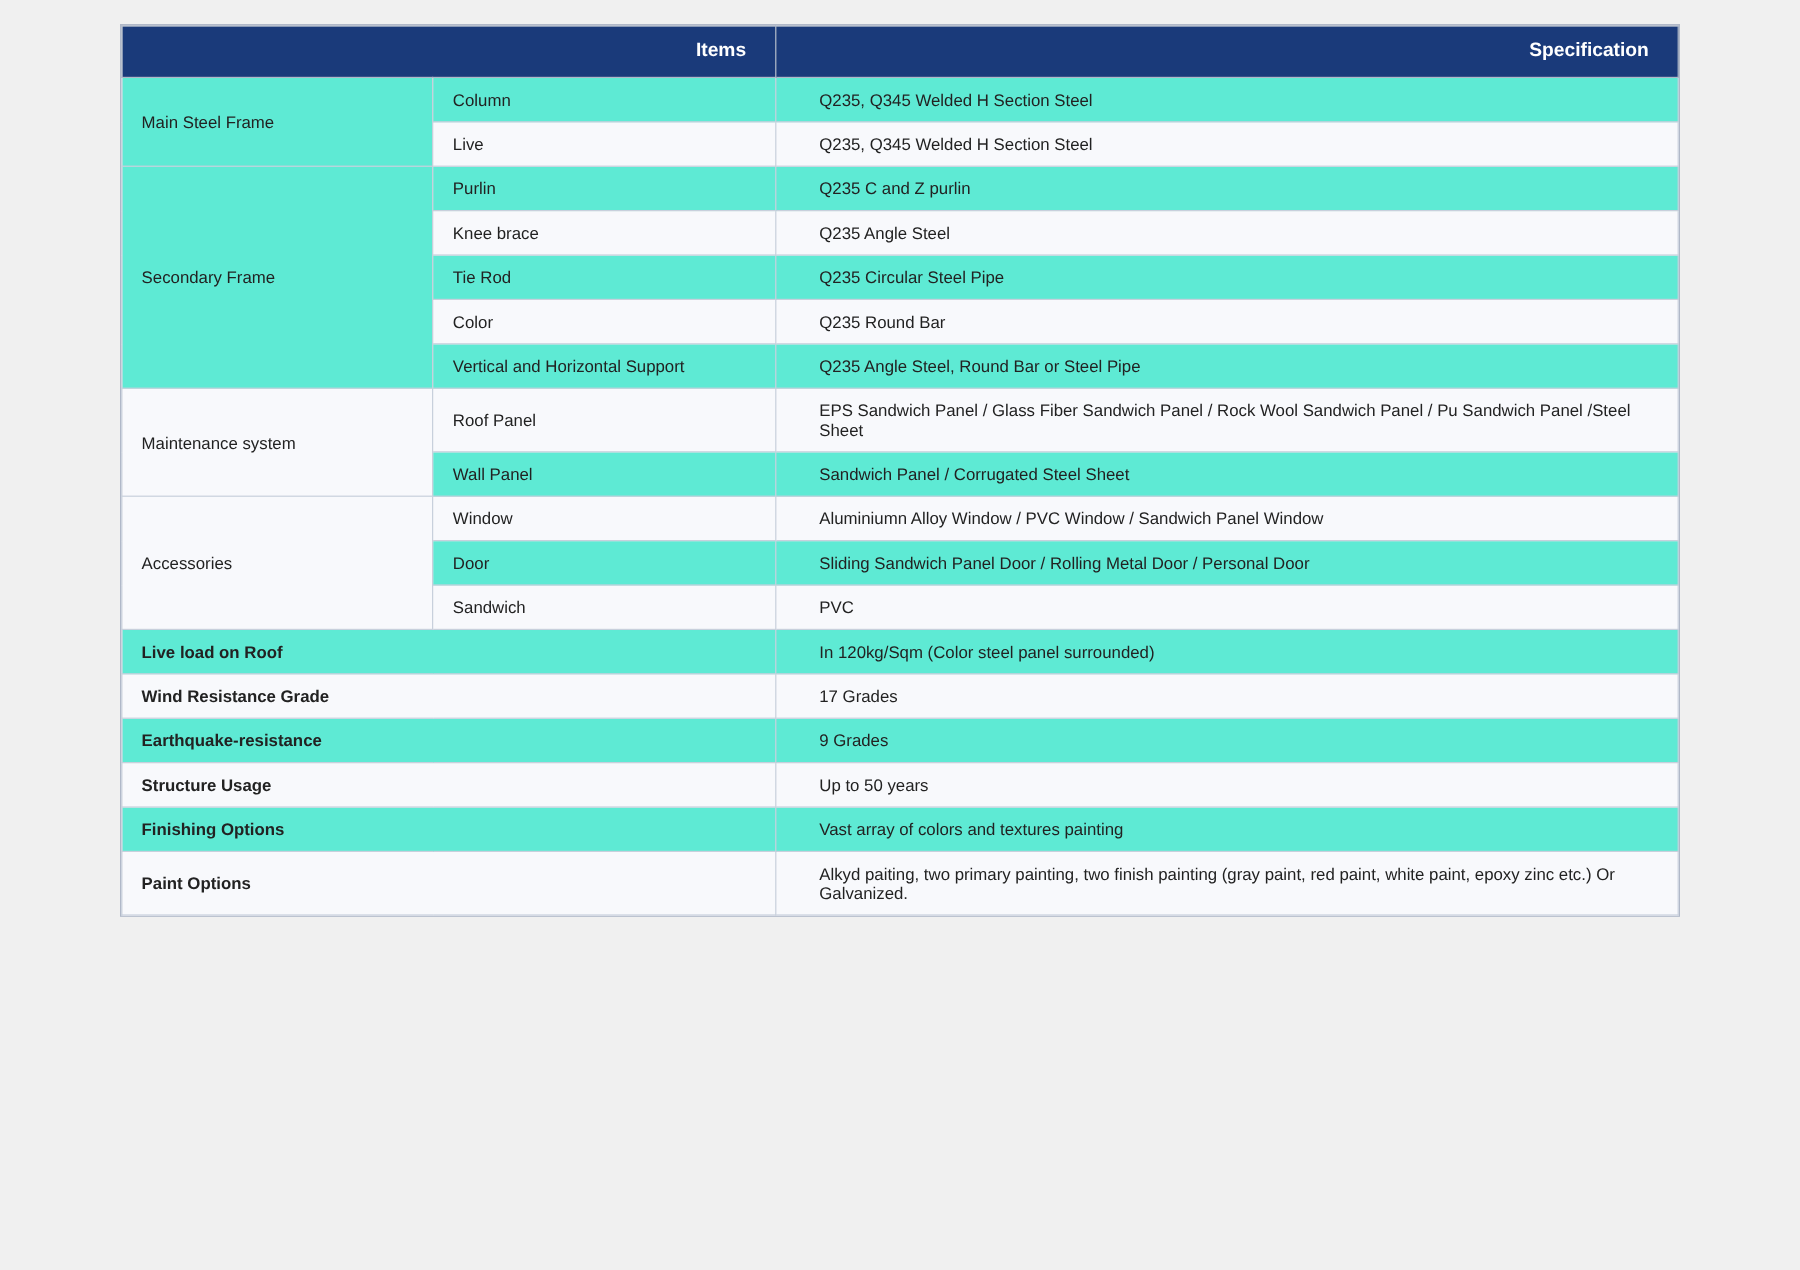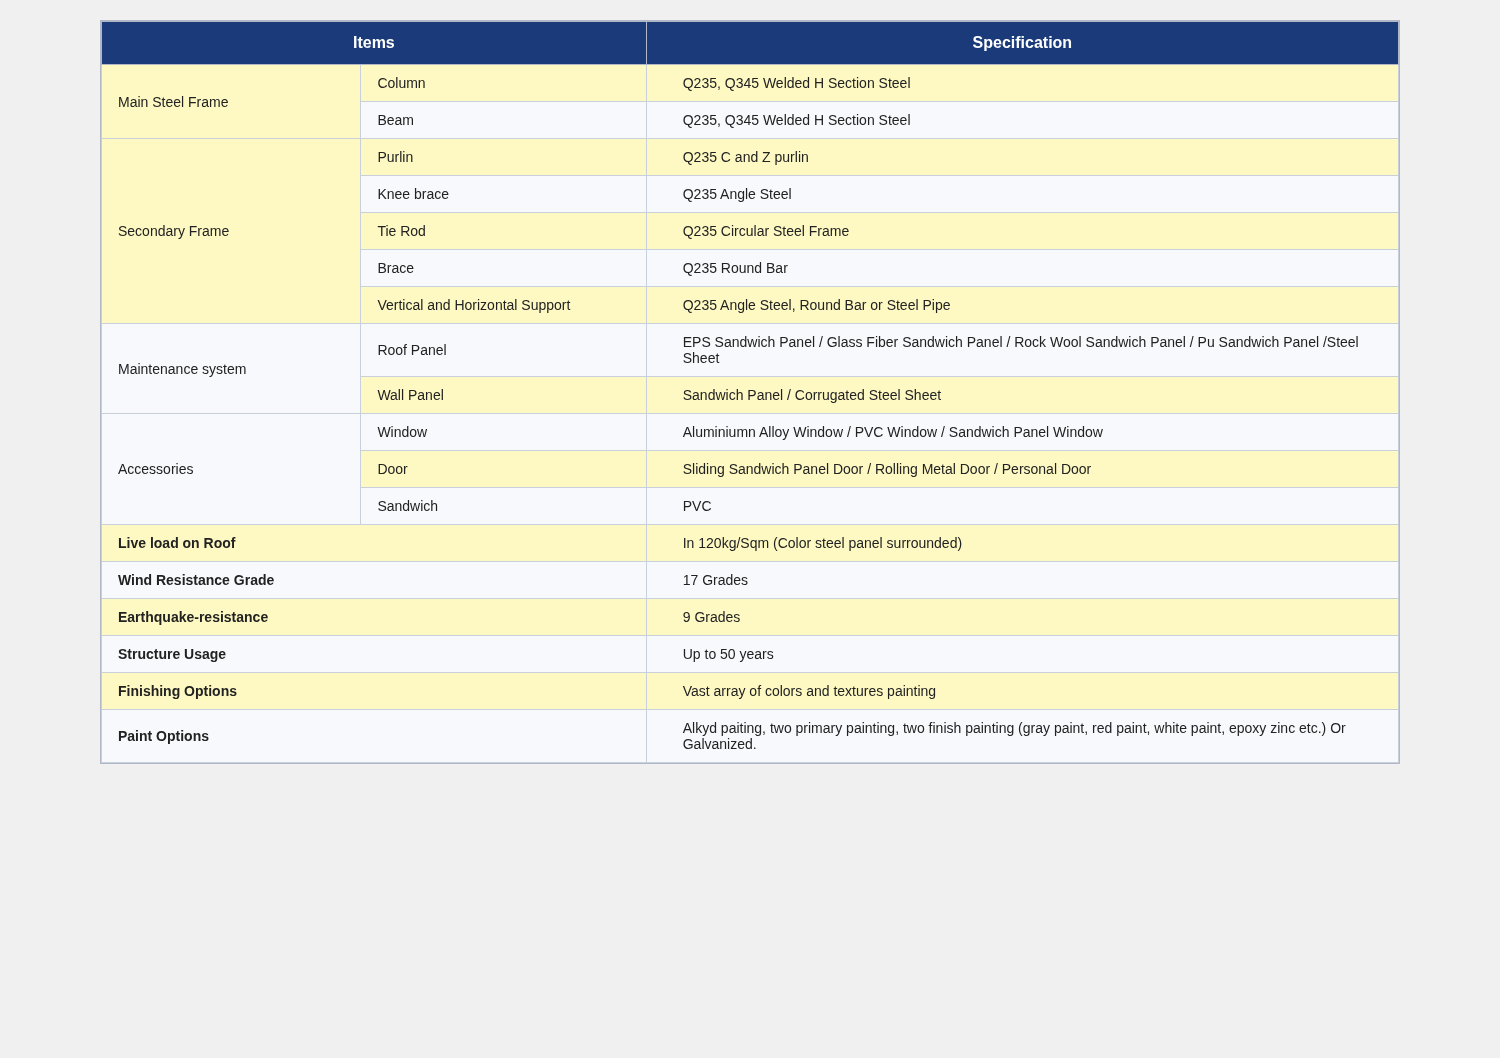--- a/index.html
+++ b/index.html
@@ -27,31 +27,31 @@
 
     table {
       width: 100%;
       border-collapse: collapse;
     }
 
     thead tr th {
       background-color: #1a3a7a;
       color: #ffffff;
       padding: 12px 24px;
-      text-align: center;
+      text-align: right;
       font-size: 16px;
       font-weight: bold;
       border: 1px solid #b0b8c8;
     }
 
     tbody tr td {
       padding: 10px 16px;
       border: 1px solid #c8d0dc;
       vertical-align: middle;
-      background-color: #fef9c3;
+      background-color: #5eead4;
     }
 
     tbody tr:nth-child(even) td {
       background-color: #f8f9fc;
     }
 
     .col-category {
       width: 20%;
       font-weight: bold;
       color: #222;
@@ -92,38 +92,38 @@
         <th class="header-spec">Specification</th>
       </tr>
     </thead>
     <tbody id="table-body">
     <tr>
           <td rowspan="2" class="col-category merged-category">Main Steel Frame</td>
           <td class="col-item">Column</td>
           <td class="col-spec">Q235, Q345 Welded H Section Steel</td>
         </tr>
         <tr>
-          <td class="col-item">Beam</td>
+          <td class="col-item">Live</td>
           <td class="col-spec">Q235, Q345 Welded H Section Steel</td>
         </tr>
         <tr>
           <td rowspan="5" class="col-category merged-category">Secondary Frame</td>
           <td class="col-item">Purlin</td>
           <td class="col-spec">Q235 C and Z purlin</td>
         </tr>
         <tr>
           <td class="col-item">Knee brace</td>
           <td class="col-spec">Q235 Angle Steel</td>
         </tr>
         <tr>
           <td class="col-item">Tie Rod</td>
-          <td class="col-spec">Q235 Circular Steel Frame</td>
+          <td class="col-spec">Q235 Circular Steel Pipe</td>
         </tr>
         <tr>
-          <td class="col-item">Brace</td>
+          <td class="col-item">Color</td>
           <td class="col-spec">Q235 Round Bar</td>
         </tr>
         <tr>
           <td class="col-item">Vertical and Horizontal Support</td>
           <td class="col-spec">Q235 Angle Steel, Round Bar or Steel Pipe</td>
         </tr>
         <tr>
           <td rowspan="2" class="col-category merged-category">Maintenance system</td>
           <td class="col-item">Roof Panel</td>
           <td class="col-spec">EPS Sandwich Panel /  Glass Fiber Sandwich Panel / Rock Wool Sandwich Panel / Pu Sandwich Panel /Steel     Sheet</td>

